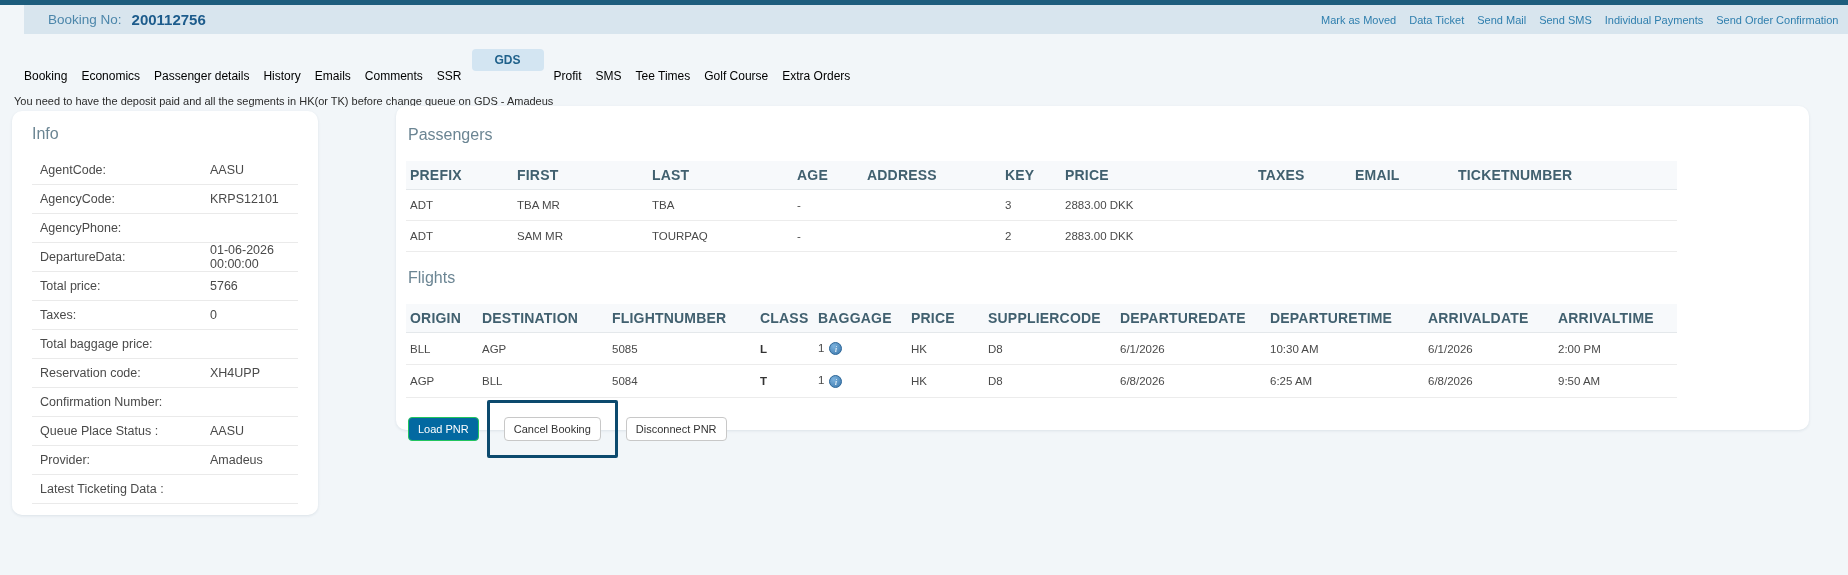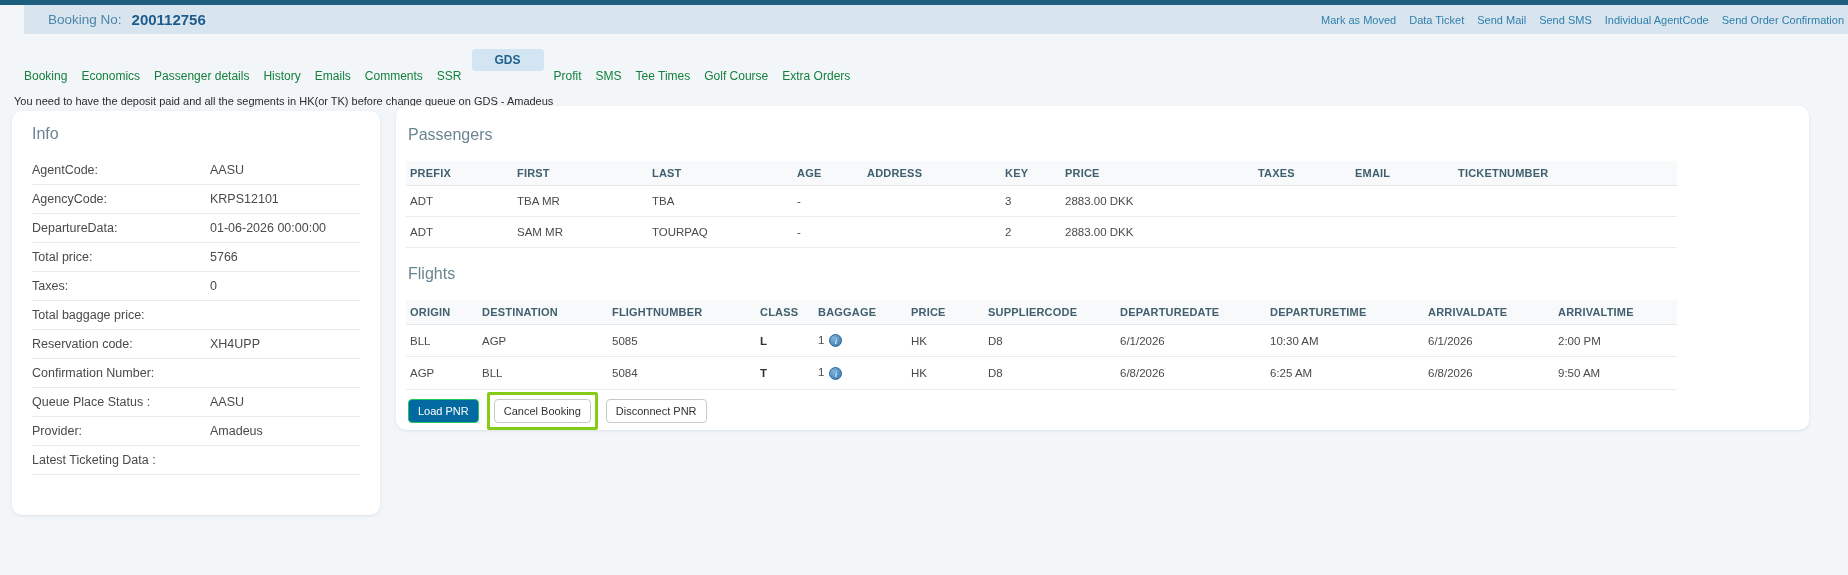--- a/index.html
+++ b/index.html
@@ -21,46 +21,46 @@
   .header-links {
     position:absolute; left:1297px; top:0; height:29px;
     display:flex; align-items:center; gap:13px; white-space:nowrap;
   }
   .hlink { font-size:11px; color:#2f7fae; cursor:pointer; }
   
   .tab-bar {
     position:absolute; top:46px; left:24px; height:28px;
     display:flex; align-items:center; gap:14px; white-space:nowrap;
   }
-  .tab { font-size:12px; color:#15803d; cursor:pointer; padding:3px 0;margin-top:32px; }
+  .tab { font-size:12px; color:#000000; cursor:pointer; padding:3px 0;margin-top:32px; }
   .tab.active {
     color:#1f618b; font-weight:bold; background:#d3e5f2;
     padding:4px 23px; border-radius:4px; margin:0 -4px;
   }
   
   .notice { position:absolute; top:95px; left:14px; font-size:11px; color:#2b2b2b; }
   
   .card {
     position:absolute; background:#fff; border-radius:10px;
     box-shadow:0 1px 3px rgba(30,60,90,0.10);
   }
-  .card-info { left:12px; top:111px; width:368px; height:404px; padding:12px 20px 0 20px; }
+  .card-info { left:12px; top:111px; width:306px; height:404px; padding:12px 20px 0 20px; }
   .card-main { left:396px; top:106px; width:1413px; height:324px; padding:18px 12px 0 10px; }
   .section-title { font-size:16px; line-height:22px; color:#6b8593; font-weight:400; }
   .card-info .section-title { margin-left:0; }
   
   .info-rows { margin-top:11px; }
   .info-row { height:29px; border-bottom:1px solid #eaeaea; position:relative; }
-  .info-label { position:absolute; left:0; top:50%; transform:translateY(-50%); font-size:12.5px; color:#4a4a4a; }
+  .info-label { position:absolute; left:8px; top:50%; transform:translateY(-50%); font-size:12.5px; color:#4a4a4a; }
   .info-value { position:absolute; left:178px; top:50%; transform:translateY(-50%); font-size:12.5px; color:#4a4a4a; }
   
   table { border-collapse:collapse; table-layout:fixed; width:1271px; margin-top:15px; }
   thead tr { background:#f7f9fb; }
   th {
-    text-align:left; font-size:11px; font-weight:bold; color:#41606f;
+    text-align:left; font-size:14px; font-weight:bold; color:#41606f;
     padding:6px 6px 6px 4px; letter-spacing:0.2px; border-bottom:1px solid #e4e8eb;
     overflow:hidden; white-space:nowrap;
   }
   td {
     font-size:11.5px; color:#4a4a4a; padding:9px 6px 9px 4px;
     border-bottom:1px solid #ececec; overflow:hidden; white-space:nowrap;
   }
   td.bold { font-weight:bold; color:#333; }
   .flights-block { margin-top:15px; }
   .info-icon {
@@ -69,38 +69,38 @@
     border:1px solid #2f6899; color:#fff; font-size:9px; font-style:italic;
     font-family:"Liberation Serif", serif; text-align:center; line-height:12px;
     vertical-align:middle; cursor:pointer;
   }
   
   .actions-row { display:flex; align-items:center; gap:6px; margin-top:9px; margin-left:2px; }
   .btn { font-size:11px; padding:5px 9px; border-radius:4px; cursor:pointer; font-family:"Liberation Sans", sans-serif; }
   .btn-primary { background:#0369a1; color:#fff; border:1px solid #22c55e; }
   .btn-default { background:#fff; color:#333; border:1px solid #c8c8c8; }
   .red-highlight {
-    border:3px solid #84cc16; border-radius:2px; padding:4px;
+    border:3px solid #0c4a6e; border-radius:2px; padding:14px;
     display:inline-flex; margin:-7px 2px;
   }
 </style>
 </head>
 <body>
 
 <div class="top-strip"></div>
 
 <div class="header-bar">
   <span class="booking-label">Booking No:</span>
   <span class="booking-number">200112756</span>
   <div class="header-links">
       <span class="hlink">Mark as Moved</span>
       <span class="hlink">Data Ticket</span>
       <span class="hlink">Send Mail</span>
       <span class="hlink">Send SMS</span>
-      <span class="hlink">Individual AgentCode</span>
+      <span class="hlink">Individual Payments</span>
       <span class="hlink">Send Order Confirmation</span>
       <span class="hlink">Send hotel Confirmation</span>
     </div>
 </div>
 
 <div class="tab-bar">
     <span class="tab">Booking</span>
     <span class="tab">Economics</span>
     <span class="tab">Passenger details</span>
     <span class="tab">History</span>
@@ -120,20 +120,24 @@
 <div class="card card-info">
   <div class="section-title">Info</div>
   <div class="info-rows">
       <div class="info-row">
         <span class="info-label">AgentCode:</span>
         <span class="info-value">AASU</span>
       </div>
       <div class="info-row">
         <span class="info-label">AgencyCode:</span>
         <span class="info-value">KRPS12101</span>
+      </div>
+      <div class="info-row">
+        <span class="info-label">AgencyPhone:</span>
+        <span class="info-value"></span>
       </div>
       <div class="info-row">
         <span class="info-label">DepartureData:</span>
         <span class="info-value">01-06-2026 00:00:00</span>
       </div>
       <div class="info-row">
         <span class="info-label">Total price:</span>
         <span class="info-value">5766</span>
       </div>
       <div class="info-row">

